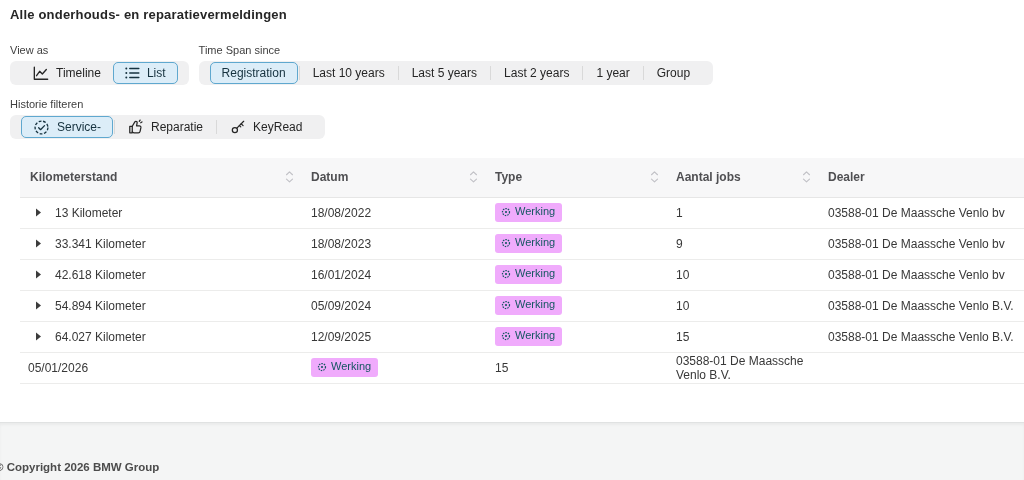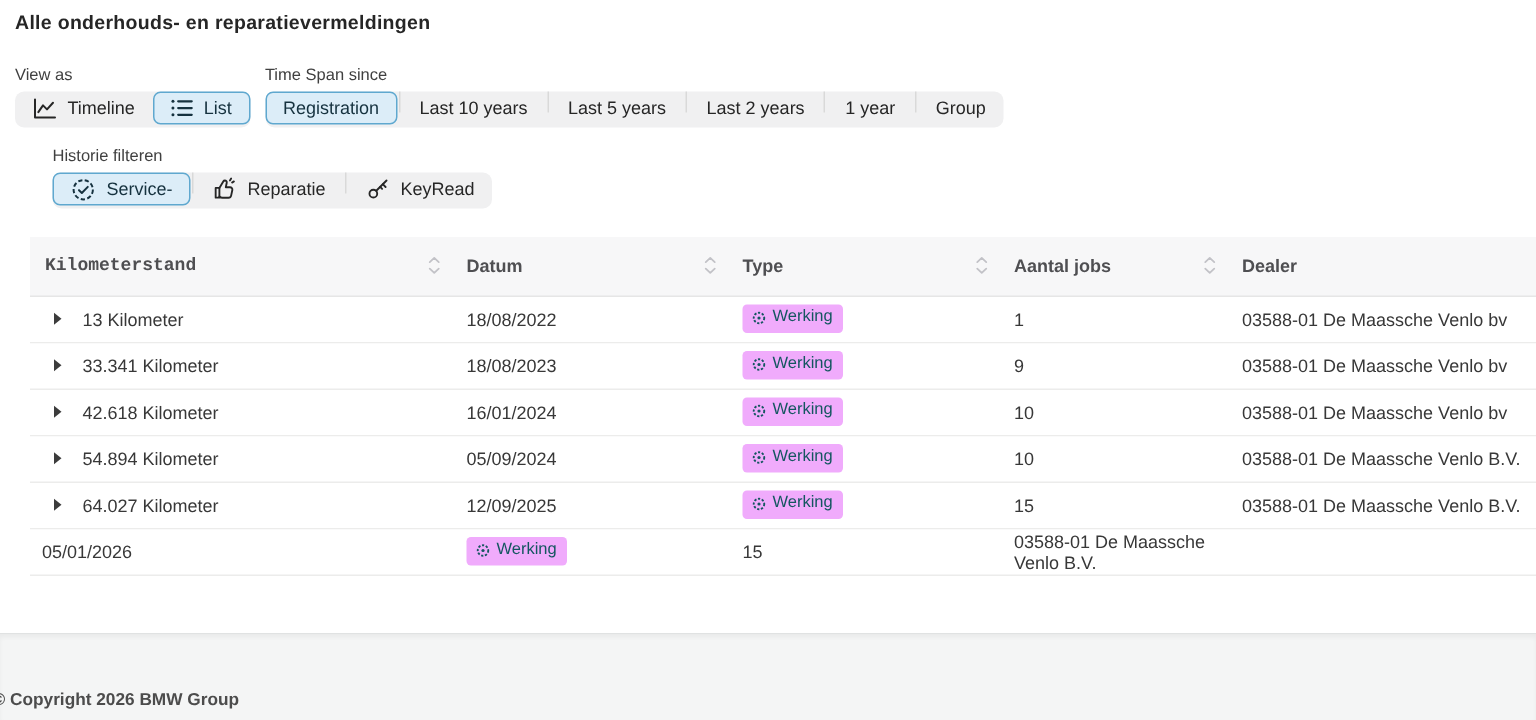--- a/index.html
+++ b/index.html
@@ -10,47 +10,47 @@
     font-family:"Liberation Sans", sans-serif;
     color:#262626;
   }
   .content { padding:7px 0 0 10px; }
   .page-title { font-size:13px; font-weight:700; color:#262626; margin:0; letter-spacing:.2px; }
 
   .controls-row { display:flex; gap:10px; margin-top:22px; }
   .control-col {}
   .group-label { font-size:11px; color:#404040; margin-bottom:5px; }
   .btn-group {
-    display:inline-flex; 
-    background:#f0f0f1; border-radius:6px; padding:0; height:24px;
+    display:inline-flex; align-items:center;
+    background:#f0f0f1; border-radius:6px; padding:11px; height:24px;
   }
   .grp-btn {
     display:flex; align-items:center; gap:7px;
     padding:3px 11px; height:22px;
     font-size:12px; color:#262626; background:transparent;
     border:1px solid transparent; border-radius:5px;
     font-family:inherit; cursor:pointer; white-space:nowrap;
   }
   .grp-btn.selected {
     background:#dcedf8; border-color:#5fa8cf; color:#16323f;
   }
   .sep { width:1px; height:14px; background:#d9d9d9; margin:0 1px; flex:none; }
 
-  .filter-section { margin-top:13px;margin-left:25px; }
+  .filter-section { margin-top:13px; }
 
   
   .history-table { margin:18px 0 0 10px; width:1014px; font-size:12px; }
   .t-head {
     display:grid; grid-template-columns:283px 184px 181px 152px 1fr;
     background:#f7f7f8; height:40px; align-items:center;
     color:#4f4f52; font-weight:700; font-size:12px;
     border-bottom:1px solid #e6e6e6;
   }
   .h-cell { position:relative; padding-left:8px; height:100%; display:flex; align-items:center; }
-  .h-cell.first { padding-left:10px;font-family:Liberation Mono, monospace; }
+  .h-cell.first { padding-left:10px; }
   .sort-ic { position:absolute; right:9px; top:50%; transform:translateY(-50%); display:flex; }
   .t-row {
     display:grid; grid-template-columns:283px 184px 181px 152px 1fr;
     height:31px; align-items:center; border-bottom:1px solid #ececeb;
     color:#383838; background:#fff;
   }
   .c { padding-left:8px; }
   .c-km { display:flex; align-items:center; gap:13px; padding-left:15px; }
   .expand-btn { background:none; border:none; padding:0; margin:0; display:flex; cursor:pointer; }
   .badge {

